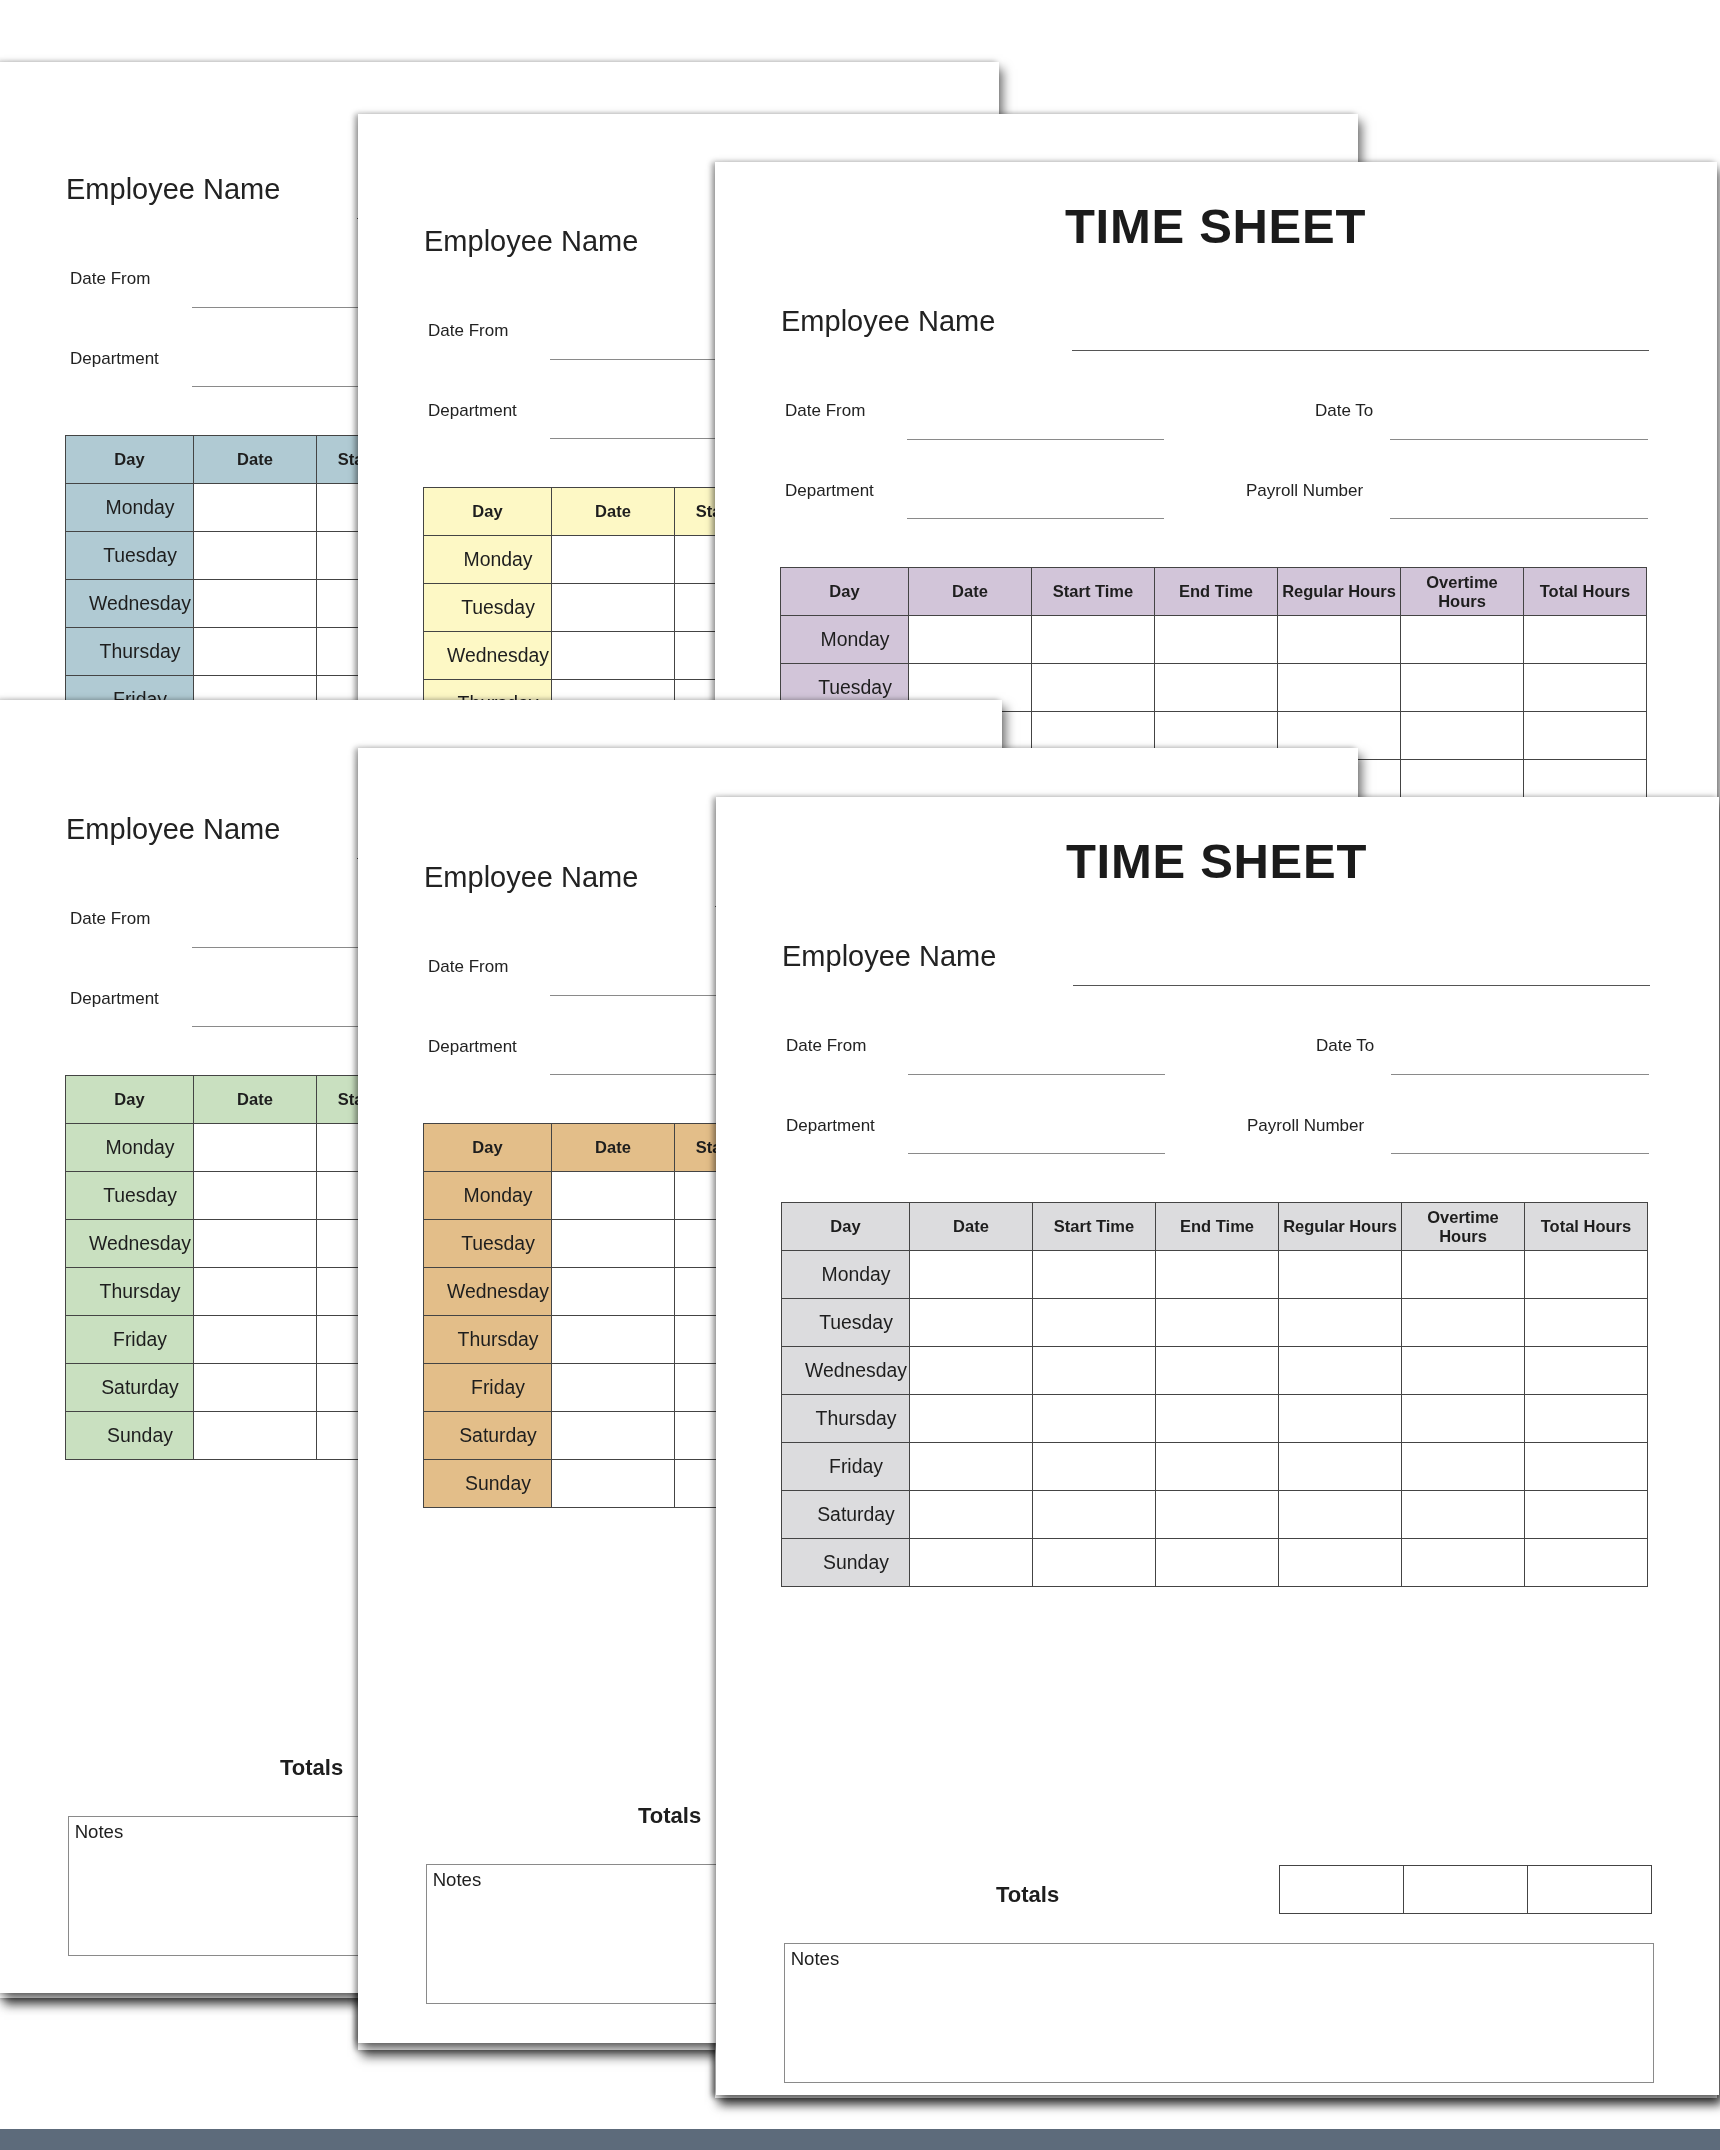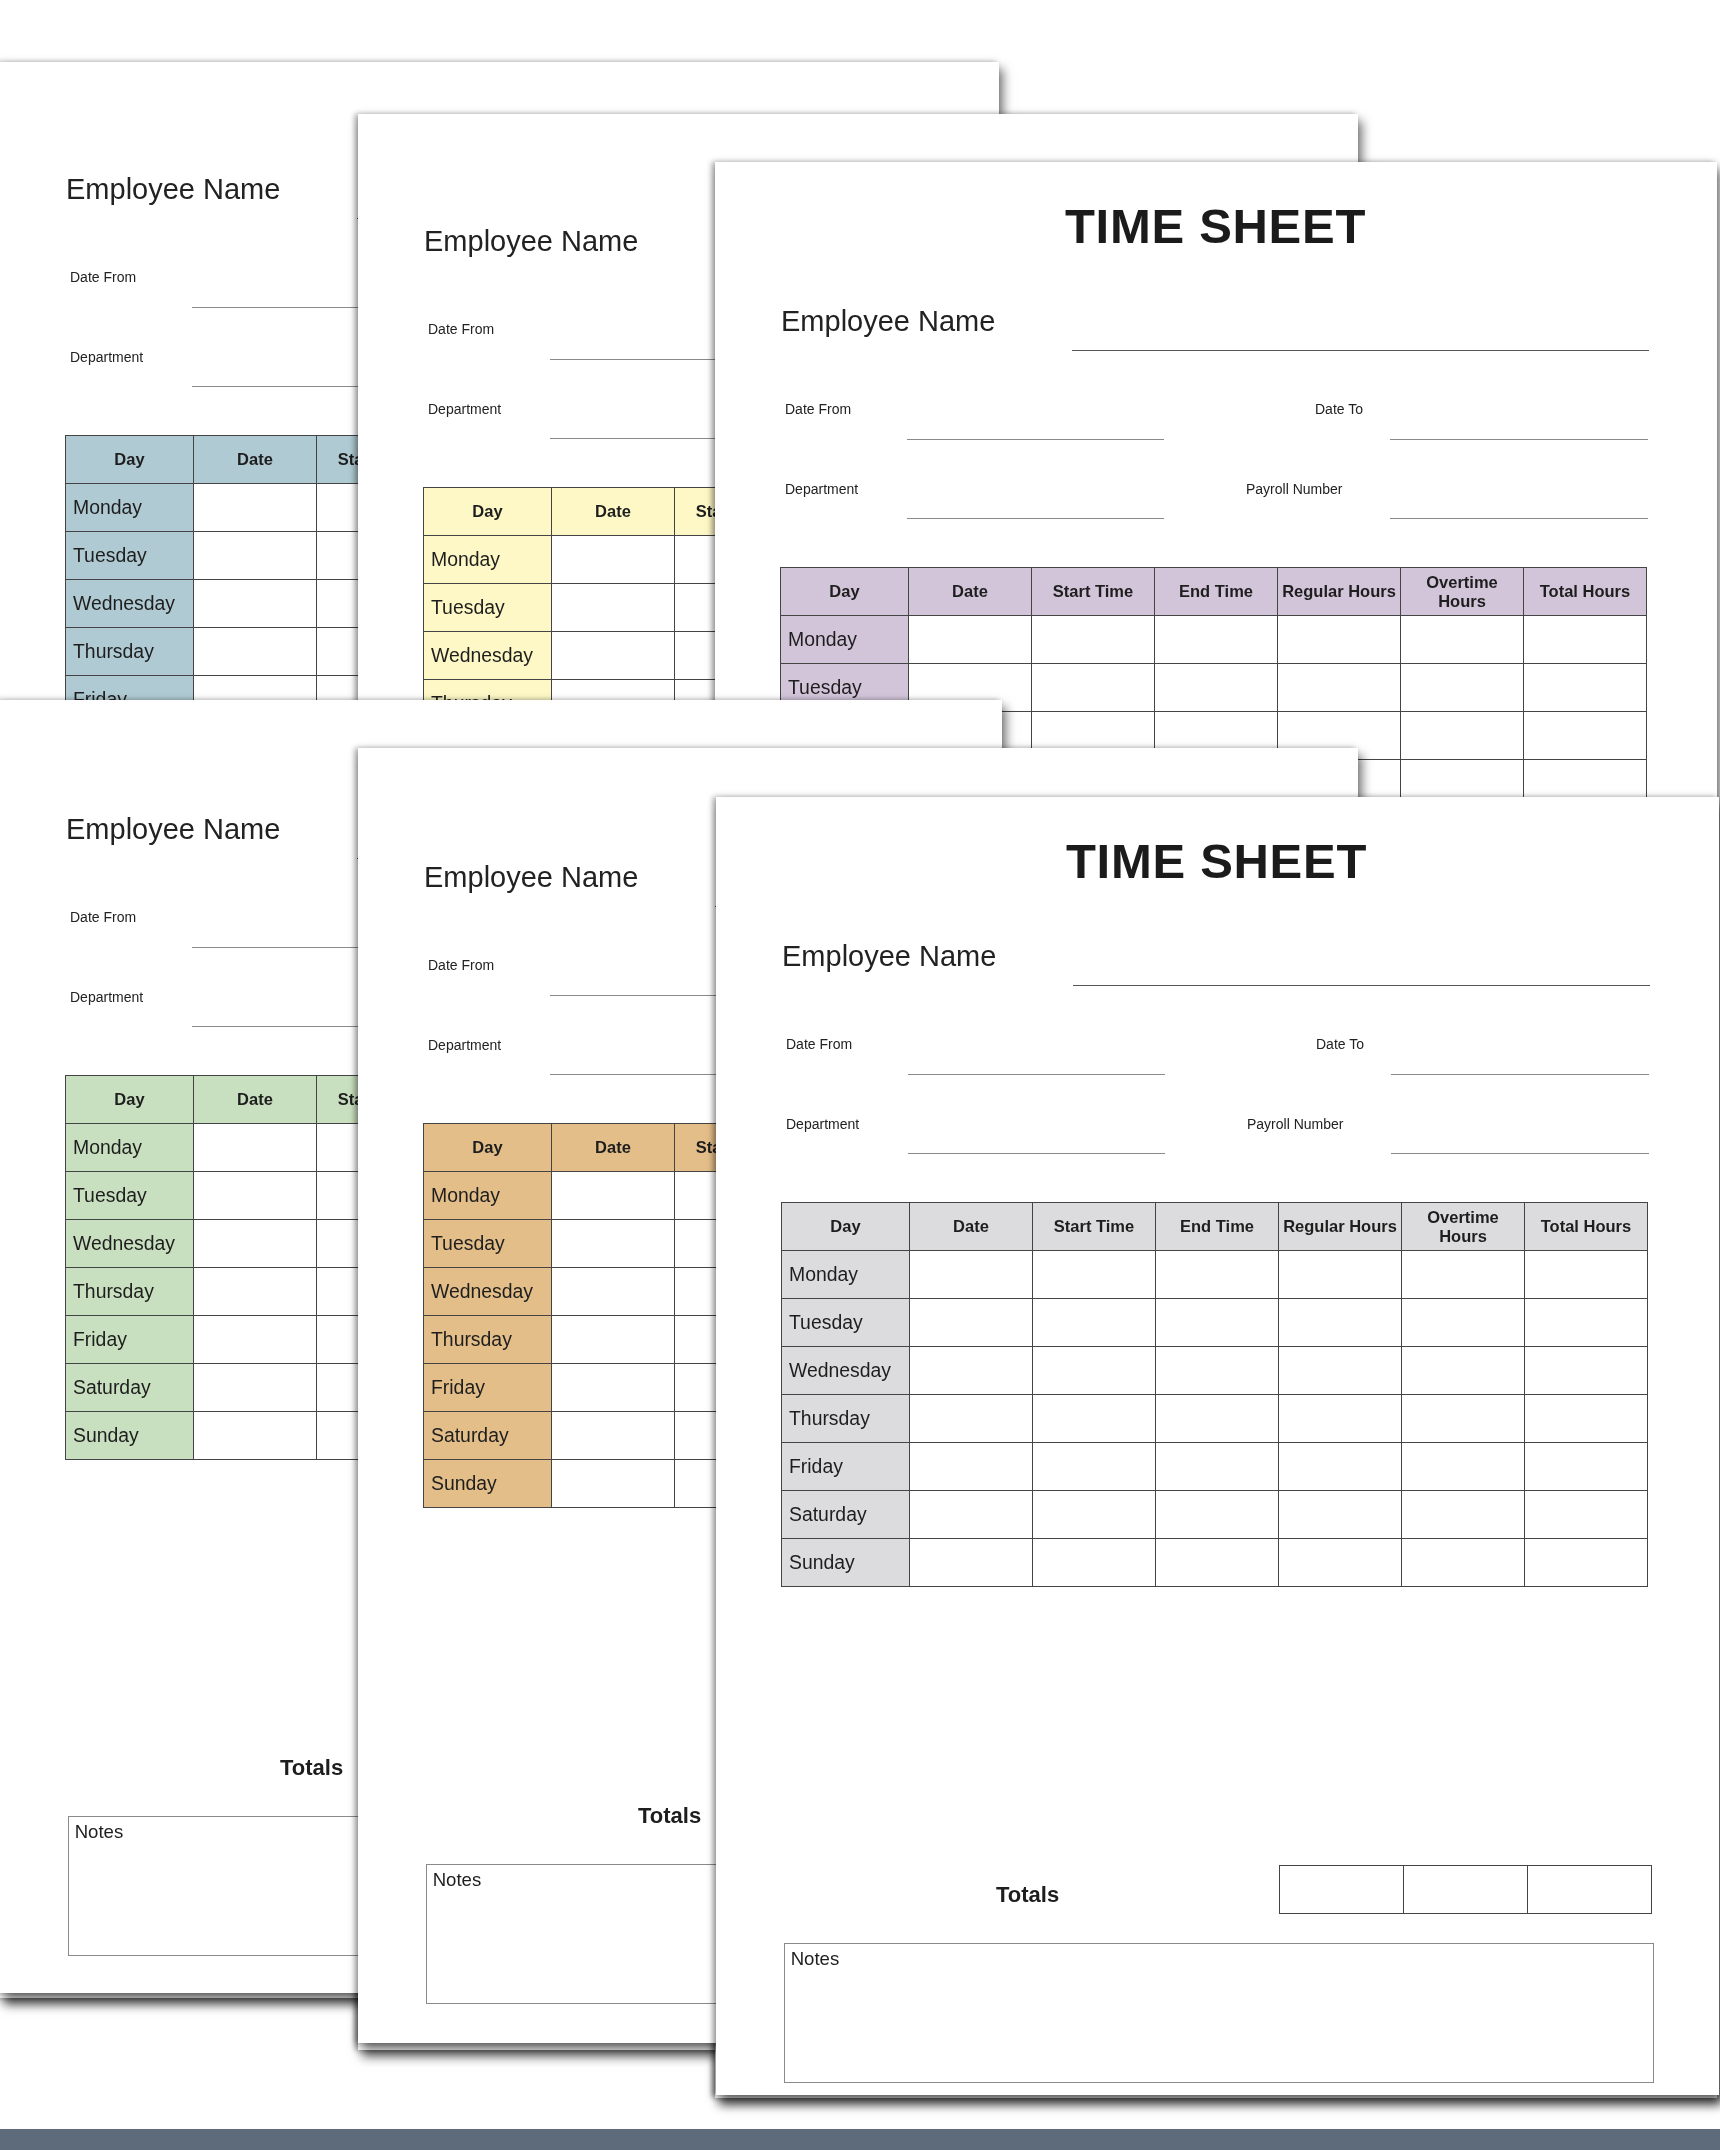--- a/index.html
+++ b/index.html
@@ -2,27 +2,27 @@
 <html style="font-size:11.5px"><head>
 <meta charset="utf-8">
 <style>
   html, body { margin:0; padding:0; }
   body { width:1721px; height:2151px; position:relative; overflow:hidden; background:#ffffff; font-family:"Liberation Sans", "DejaVu Sans", sans-serif; color:#1e1e1e; }
   .page { position:absolute; background:#ffffff; box-shadow: 4.3px 7.2px 10px rgba(0,0,0,0.55), -2.9px 0 5.7px rgba(0,0,0,0.35); overflow:hidden; }
   .sheet { position:absolute; left:0; top:0; width:1001px; height:2012px; }
   .title { position:absolute; left:0; width:1001px; top:36px; text-align:center; font-weight:bold; font-size:49px; letter-spacing:0.7px; color:#1b1b1b; }
   .emp-label { position:absolute; left:66px; top:143px; font-size:29px; color:#222; }
   .emp-line { position:absolute; left:357px; top:188px; width:577px; border-top:1.4px solid #555; }
-  .lbl { position:absolute; font-size:14px; color:#222; }
+  .lbl { position:absolute; font-size:17px; color:#222; }
   .line { position:absolute; border-top:1.4px solid #8a8a8a; }
   table.ts { position:absolute; left:65px; top:405px; border-collapse:collapse; table-layout:fixed; }
   table.ts th, table.ts td { border:1.4px solid #444; padding:0; }
   table.ts th { height:47px; font-size:16.5px; font-weight:bold; text-align:center; line-height:18.6px; }
   table.ts td { height:47px; font-size:19.4px; }
-  table.ts td.day { padding-left:7px; }
+  table.ts td.day { padding-left:21px;text-align:center; }
   .totals-lbl { position:absolute; left:280px; top:1085px; font-size:22px; font-weight:bold; }
   .totals-box { position:absolute; left:563px; top:1068px; border-collapse:collapse; table-layout:fixed; }
   .totals-box td { border:1.4px solid #444; width:123px; height:47px; padding:0; }
   .notes { position:absolute; left:68px; top:1146px; width:870px; height:140px; border:1.4px solid #8a8a8a; box-sizing:border-box; }
   .notes span { position:absolute; left:5.7px; top:4.3px; font-size:18.6px; }
   .bottom-bar { position:absolute; left:0; top:2129px; width:1721px; height:21.5px; background:#5d6b7b; }
 </style>
 </head>
 <body>
 

